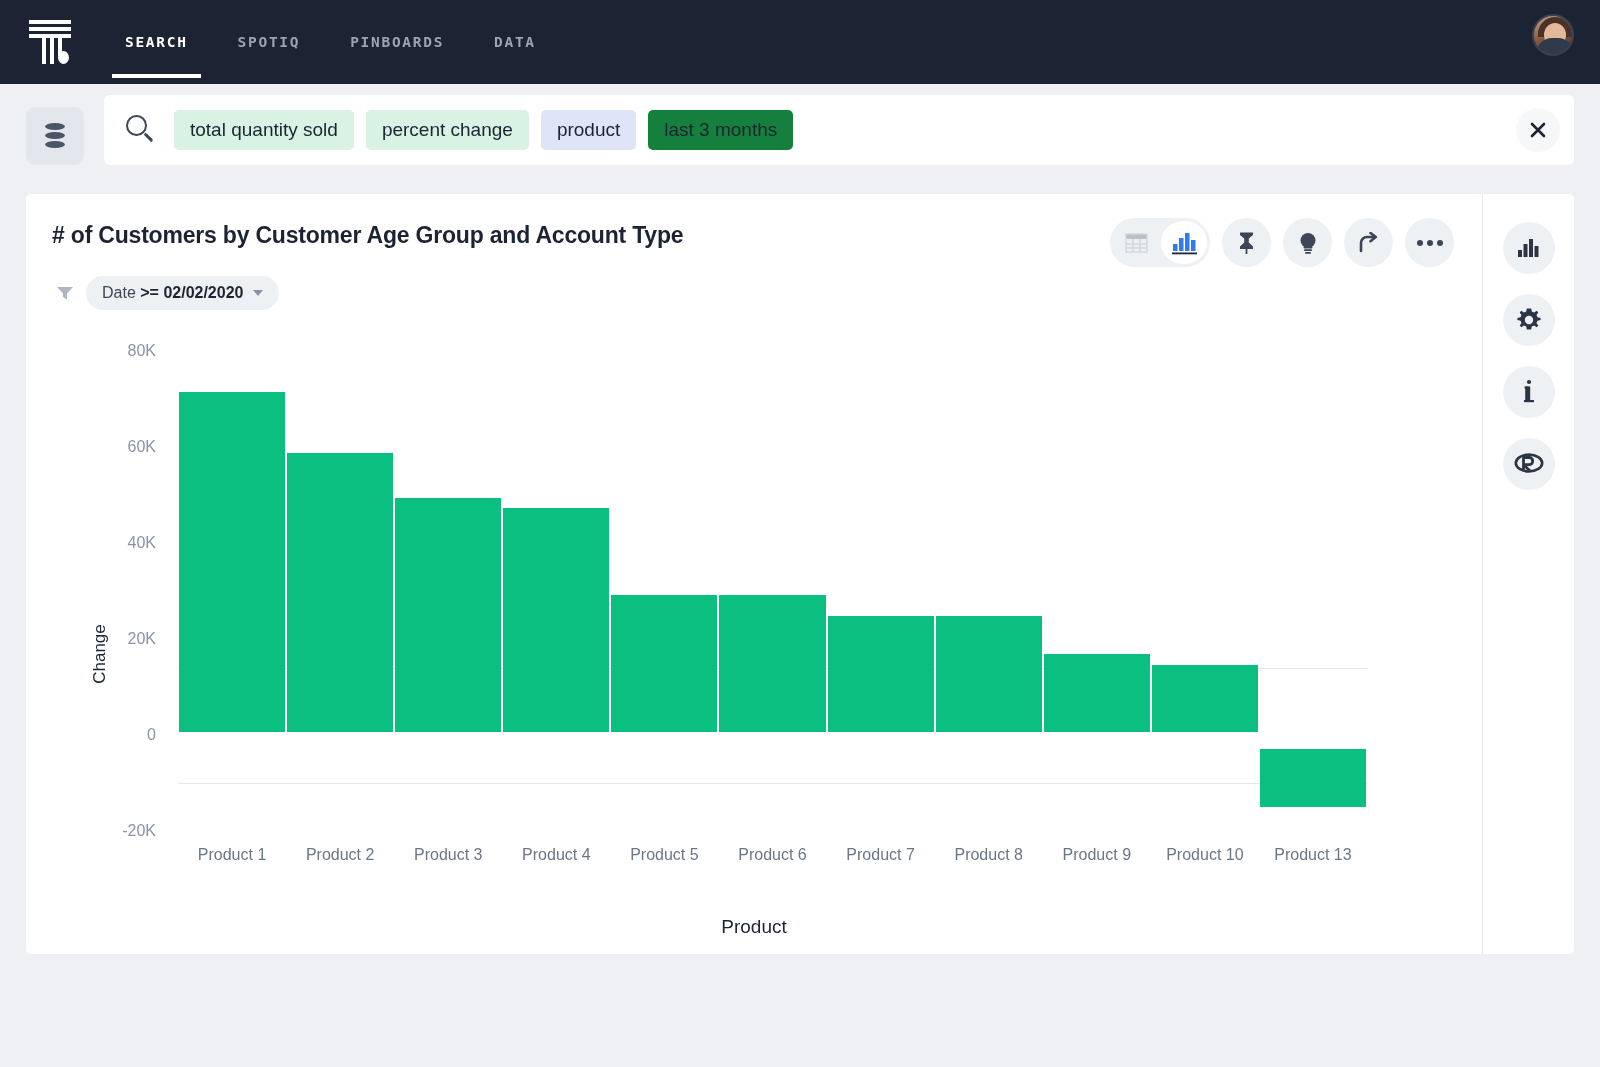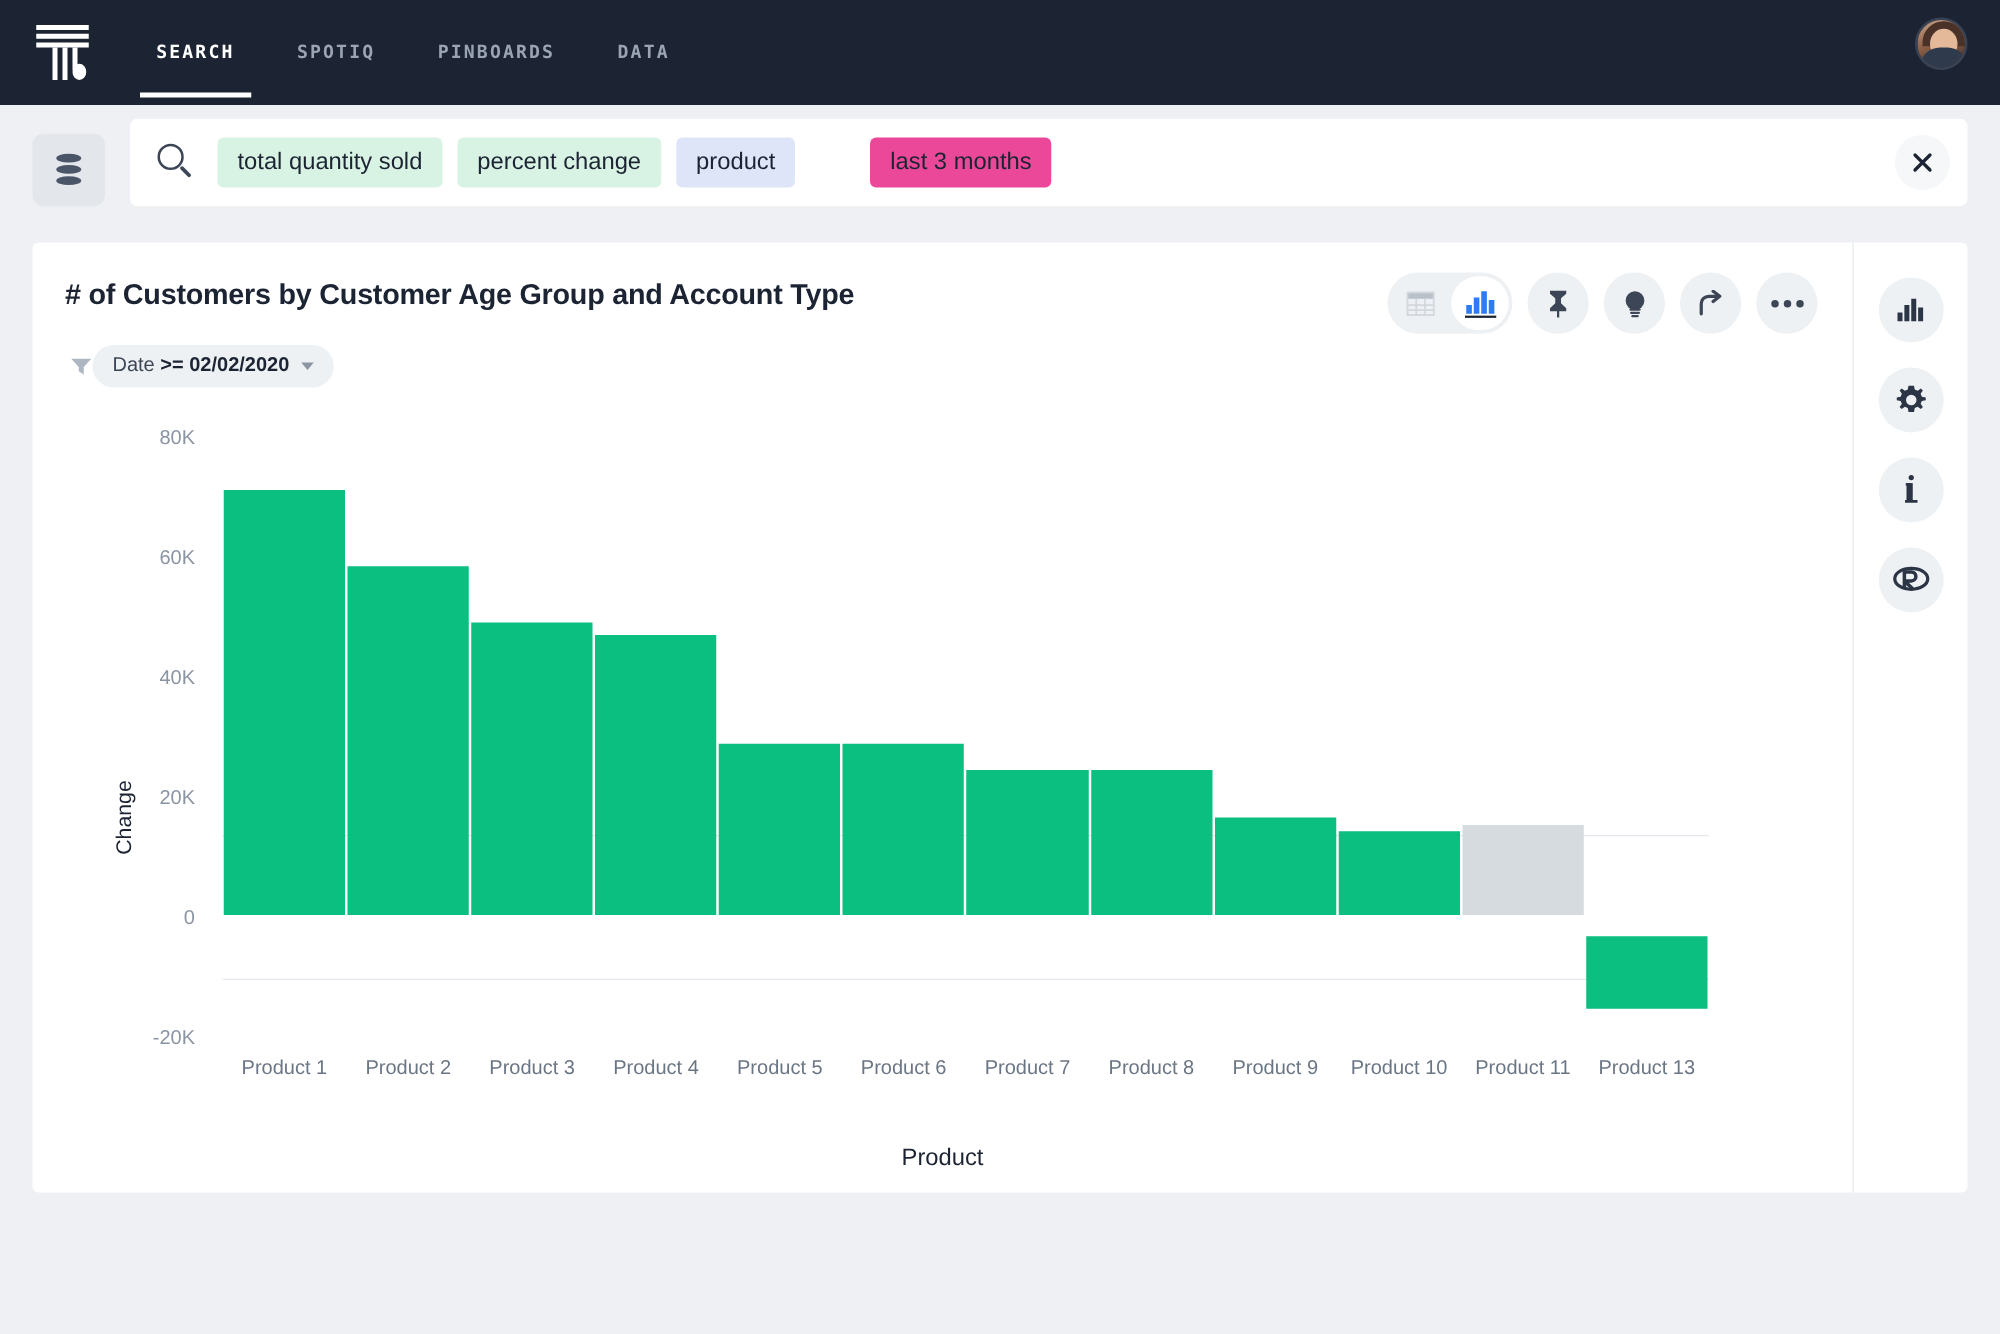--- a/index.html
+++ b/index.html
@@ -71,21 +71,21 @@
     position: absolute; width: 2.6px; height: 11px; background: #3c4656;
     transform: rotate(-45deg); left: 23px; top: 19px; border-radius: 2px;
   }
   .tokens { display: flex; align-items: center; gap: 12px; flex: 1; }
   .token {
     padding: 9px 16px; border-radius: 5px; font-size: 19px; color: #1c2433;
     white-space: nowrap; cursor: pointer;
   }
   .token.green { background: #d8f3e3; }
   .token.blue  { background: #dfe5f8; }
-  .token.gray  { background: #ec4899; margin-left: 48px; }
+  .token.gray  { background: #15803d; }
   .clear-btn {
     width: 44px; height: 44px; border-radius: 50%; background: #f5f7f8;
     display: flex; align-items: center; justify-content: center; cursor: pointer; flex: 0 0 44px;
   }
   .clear-btn svg { display: block; }
 
   
   .card {
     position: absolute; top: 194px; left: 26px;
     width: 1548px; height: 760px;
@@ -101,21 +101,21 @@
     width: 52px; height: 52px; border-radius: 50%; background: #eef1f4;
     display: flex; align-items: center; justify-content: center; cursor: pointer;
   }
 
   .card-title {
     position: absolute; left: 26px; top: 28px;
     font-size: 23px; font-weight: 700; color: #1c2433; letter-spacing: -0.2px;
   }
   .filter-row {
     position: absolute; left: 30px; top: 82px;
-    display: flex; align-items: center; 
+    display: flex; align-items: center; gap: 12px;
   }
   .filter-chip {
     background: #eef1f4; border-radius: 17px; padding: 8px 16px;
     font-size: 16px; color: #3c4656; display: flex; align-items: center; gap: 10px;
     cursor: pointer;
   }
   .filter-chip b { font-weight: 700; color: #1c2433; }
   .caret { width: 0; height: 0; border-left: 5px solid transparent; border-right: 5px solid transparent; border-top: 6px solid #8a94a3; }
 
   
@@ -347,24 +347,20 @@
             </div>
             <div class="barcol">
               <div class="bar" style="top: 330.48px; height: 77.52px; background: rgb(10, 191, 127);"></div>
               <div class="xlabel">Product 9</div>
             </div>
             <div class="barcol">
               <div class="bar" style="top: 341.19px; height: 66.81px; background: rgb(10, 191, 127);"></div>
               <div class="xlabel">Product 10</div>
             </div>
             <div class="barcol">
-              <div class="bar" style="top: 335.58px; height: 72.42px; background: rgb(214, 219, 223);"></div>
-              <div class="xlabel">Product 11</div>
-            </div>
-            <div class="barcol">
               <div class="bar" style="top: 424.83px; height: 58.65px; background: rgb(10, 191, 127);"></div>
               <div class="xlabel">Product 13</div>
             </div>
           </div>
       </div>
 
       <div class="xaxis-title">Product</div>
     </div>
 
   </div>

